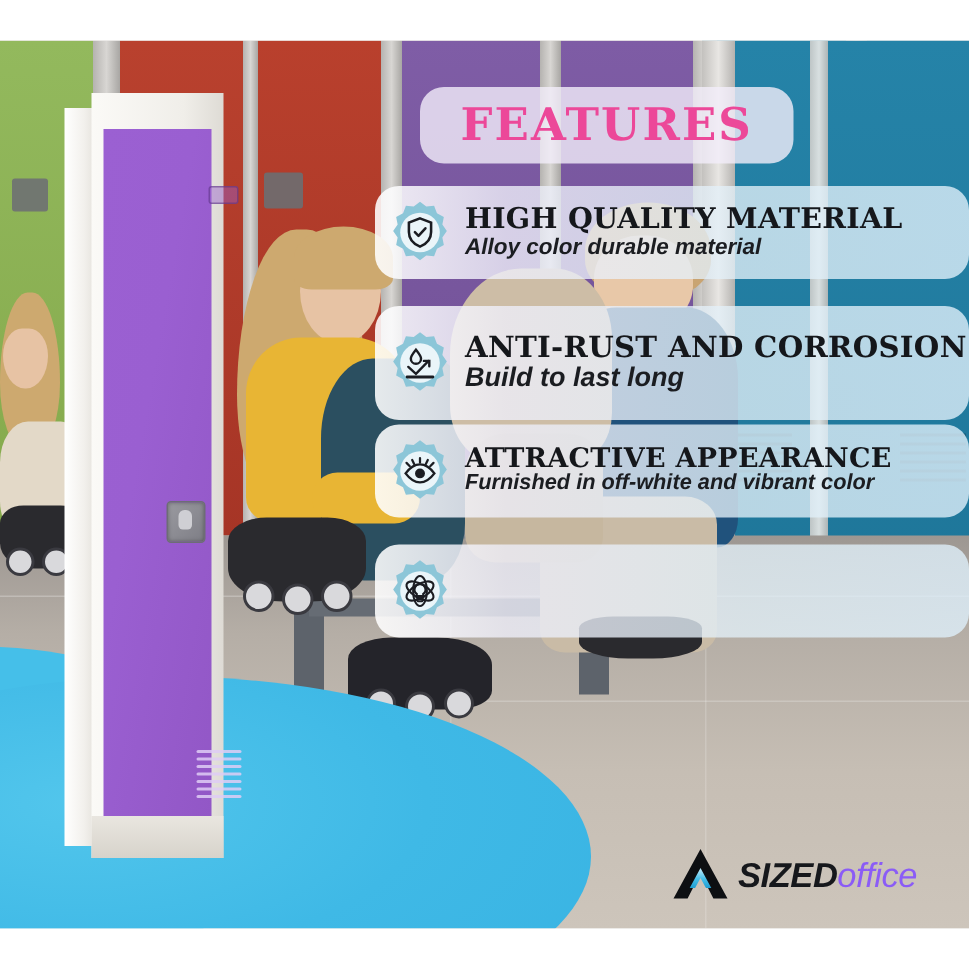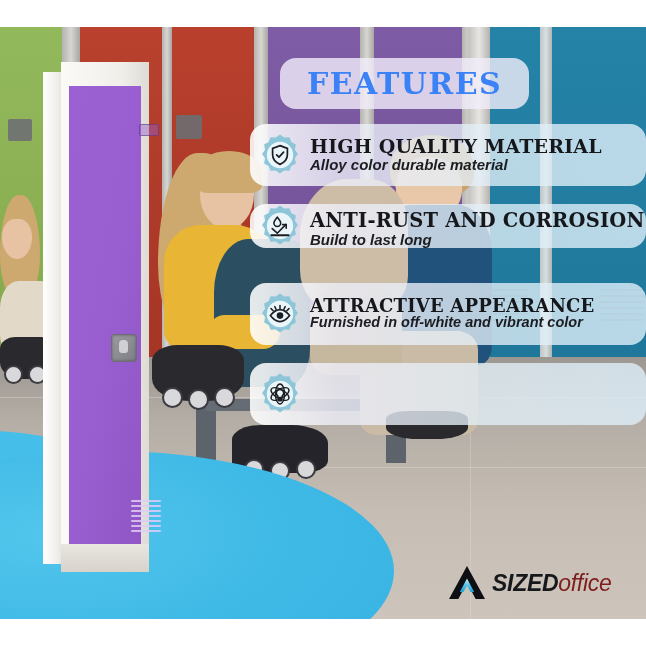--- a/index.html
+++ b/index.html
@@ -82,64 +82,64 @@
 
   
   .features-head{
     position:absolute;left:280px;top:58px;width:249px;height:51px;z-index:50;
     background:rgba(242,238,250,.80);
     border-radius:16px;
     display:flex;align-items:center;justify-content:center;
   }
   .features-head span{
     font-family:"DejaVu Serif",serif;font-weight:700;font-size:30px;letter-spacing:1.4px;
-    color:#3b82f6;
+    color:#ec4899;
   }
 
   
   .feat{
     position:absolute;z-index:50;display:flex;align-items:center;
     border-radius:16px;
     background:linear-gradient(90deg,rgba(255,255,255,.88) 0%,rgba(238,238,249,.80) 22%,rgba(226,240,248,.78) 62%,rgba(222,239,250,.80) 100%);
   }
   .feat-badge{flex:0 0 auto;width:44px;height:44px;margin-left:8px;margin-right:8px;position:relative;}
   .feat-text{flex:1 1 auto;min-width:0;padding-right:10px;}
   .feat-title{
     font-family:"DejaVu Serif",serif;font-weight:700;color:#15171b;
     letter-spacing:.2px;line-height:1.05;white-space:nowrap;
   }
   .feat-sub{
     font-family:"Liberation Sans",sans-serif;font-style:italic;font-weight:700;
     color:#1b1d21;line-height:1.1;white-space:nowrap;
   }
 
   #feat-0{left:250px;top:124px;width:396px;height:62px;}
-  #feat-1{left:250px;top:204px;width:396px;height:44px;align-items:flex-end;}
+  #feat-1{left:250px;top:204px;width:396px;height:76px;}
   #feat-2{left:250px;top:283px;width:396px;height:62px;}
   #feat-3{left:250px;top:363px;width:396px;height:62px;}
   #feat-4{left:250px;top:443px;width:396px;height:62px;}
 
   #feat-0 .feat-title{font-size:19px;}
   #feat-0 .feat-sub{font-size:15px;}
   #feat-1 .feat-title{font-size:19.5px;}
-  #feat-1 .feat-sub{font-size:15px;}
+  #feat-1 .feat-sub{font-size:18px;}
   #feat-2 .feat-title{font-size:18px;}
   #feat-2 .feat-sub{font-size:14.5px;}
   #feat-3 .feat-title{font-size:19.5px;}
   #feat-3 .feat-sub{font-size:15px;}
   #feat-4 .feat-title{font-size:19.5px;}
   #feat-4 .feat-sub{font-size:15px;}
 
   
   .logo{position:absolute;left:447px;top:563px;width:175px;height:40px;z-index:60;
         display:flex;align-items:center;gap:5px;}
   .logo-mark{width:40px;height:34px;flex:0 0 auto;}
   .logo-word{font-size:23px;line-height:1;letter-spacing:-.3px;white-space:nowrap;}
   .logo-adir{font-family:"Liberation Sans",sans-serif;font-weight:700;font-style:italic;color:#16181c;}
-  .logo-office{font-family:"Liberation Sans",sans-serif;font-style:italic;font-weight:400;color:#7f1d1d;}
+  .logo-office{font-family:"Liberation Sans",sans-serif;font-style:italic;font-weight:400;color:#8b5cf6;}
 </style>
 </head>
 <body>
 
 <div id="stage">
 
   <div class="photo">
 
     <div class="wall">
       <div class="col" style="left:0px;width:62px;background:linear-gradient(180deg,#93b95d,#84a94b);"></div>

